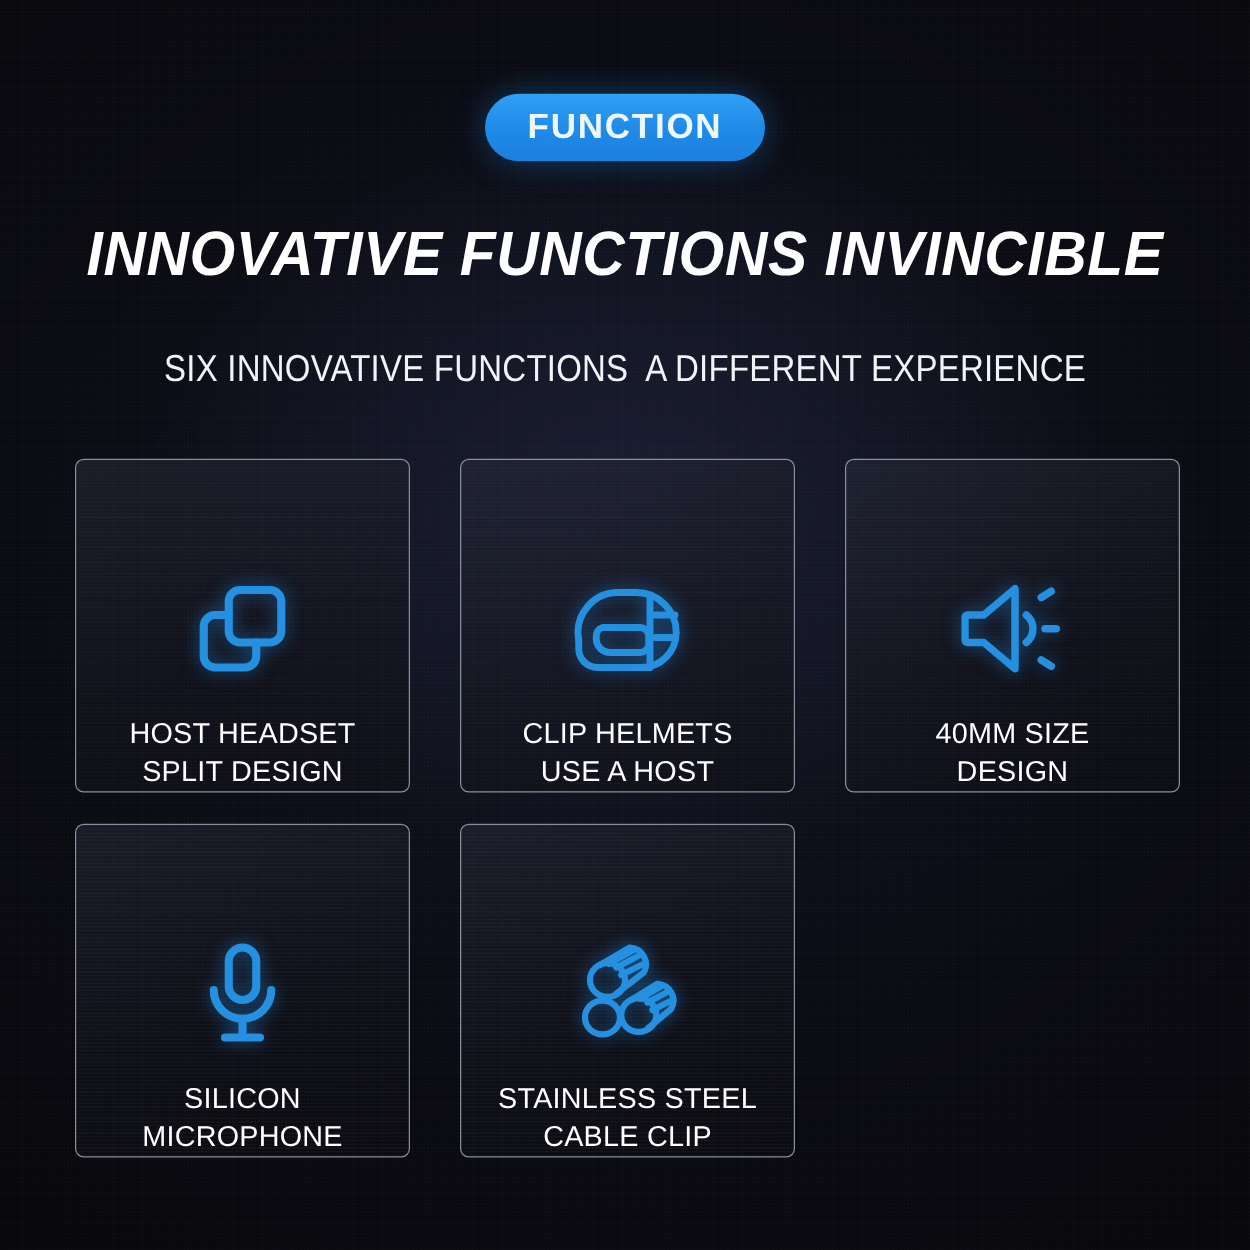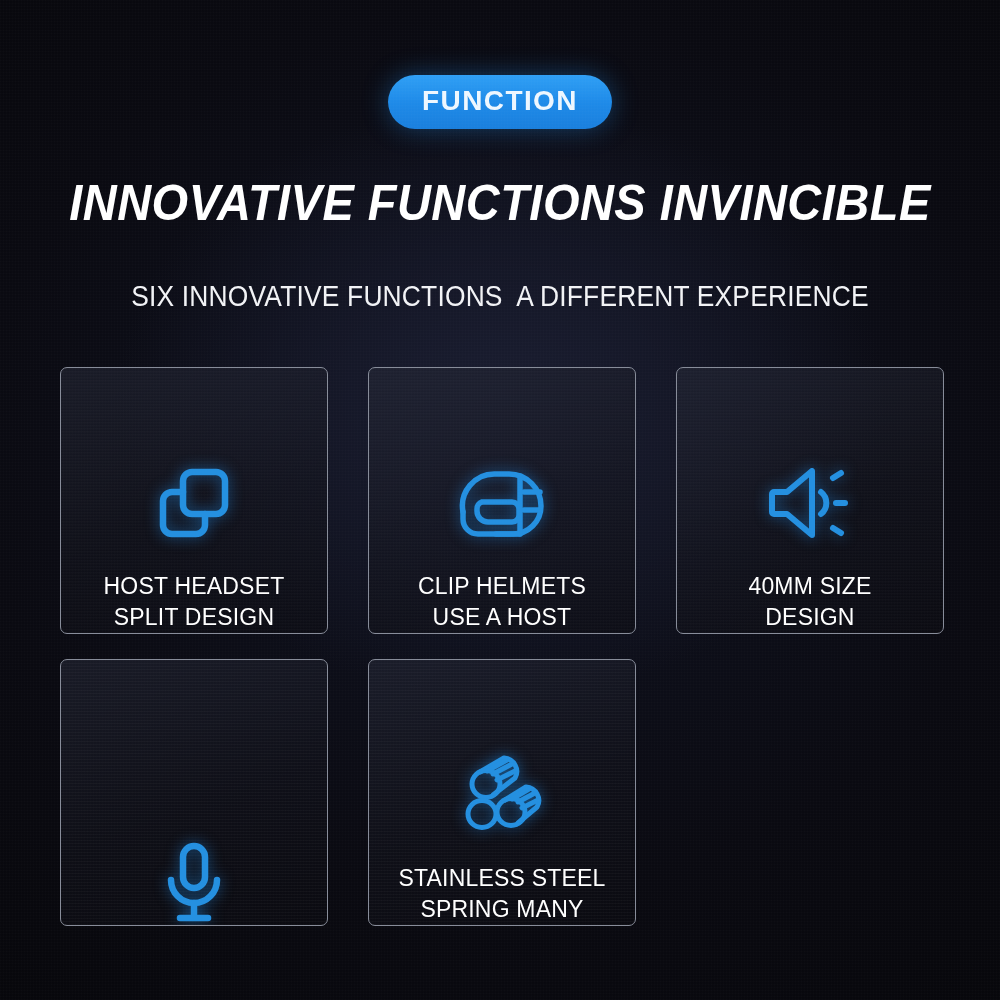--- a/index.html
+++ b/index.html
@@ -220,20 +220,22 @@
 
           <rect x="22" y="4" width="22" height="42" rx="11"></rect>
 
           <path d="M10 38 a23 23 0 0 0 46 0"></path>
 
           <path d="M33 61 v12"></path>
 
           <path d="M19 76 h28"></path>
         </svg>
       </div>
+      <div class="card-label">SILICON
+MICROPHONE</div>
     </div>
 
     <div class="card">
       <div class="card-icon">
         <svg width="84" height="82" viewBox="0 0 84 82" fill="none" stroke="#2590e0" stroke-width="5" stroke-linejoin="round" stroke-linecap="round">
 
           <ellipse cx="26" cy="30" rx="14" ry="13.5"></ellipse>
           <path d="M20 18 L44 4 a14 13.5 0 0 1 11 20 L33 41"></path>
           <path d="M27 17 L47 6"></path>
           <path d="M33 20 L52 10"></path>
@@ -242,17 +244,17 @@
           <ellipse cx="51" cy="58" rx="14" ry="13.5"></ellipse>
           <path d="M45 46 L66 33 a14 13.5 0 0 1 11 20 L58 69"></path>
           <path d="M52 45 L69 35"></path>
           <path d="M58 48 L75 39"></path>
           <path d="M62 54 L78 46"></path>
 
           <ellipse cx="22" cy="60" rx="14" ry="13.5"></ellipse>
         </svg>
       </div>
       <div class="card-label">STAINLESS STEEL
-SPRING MANY</div>
+CABLE CLIP</div>
     </div>
 
   </div>
 </div>
 
 </body></html>

